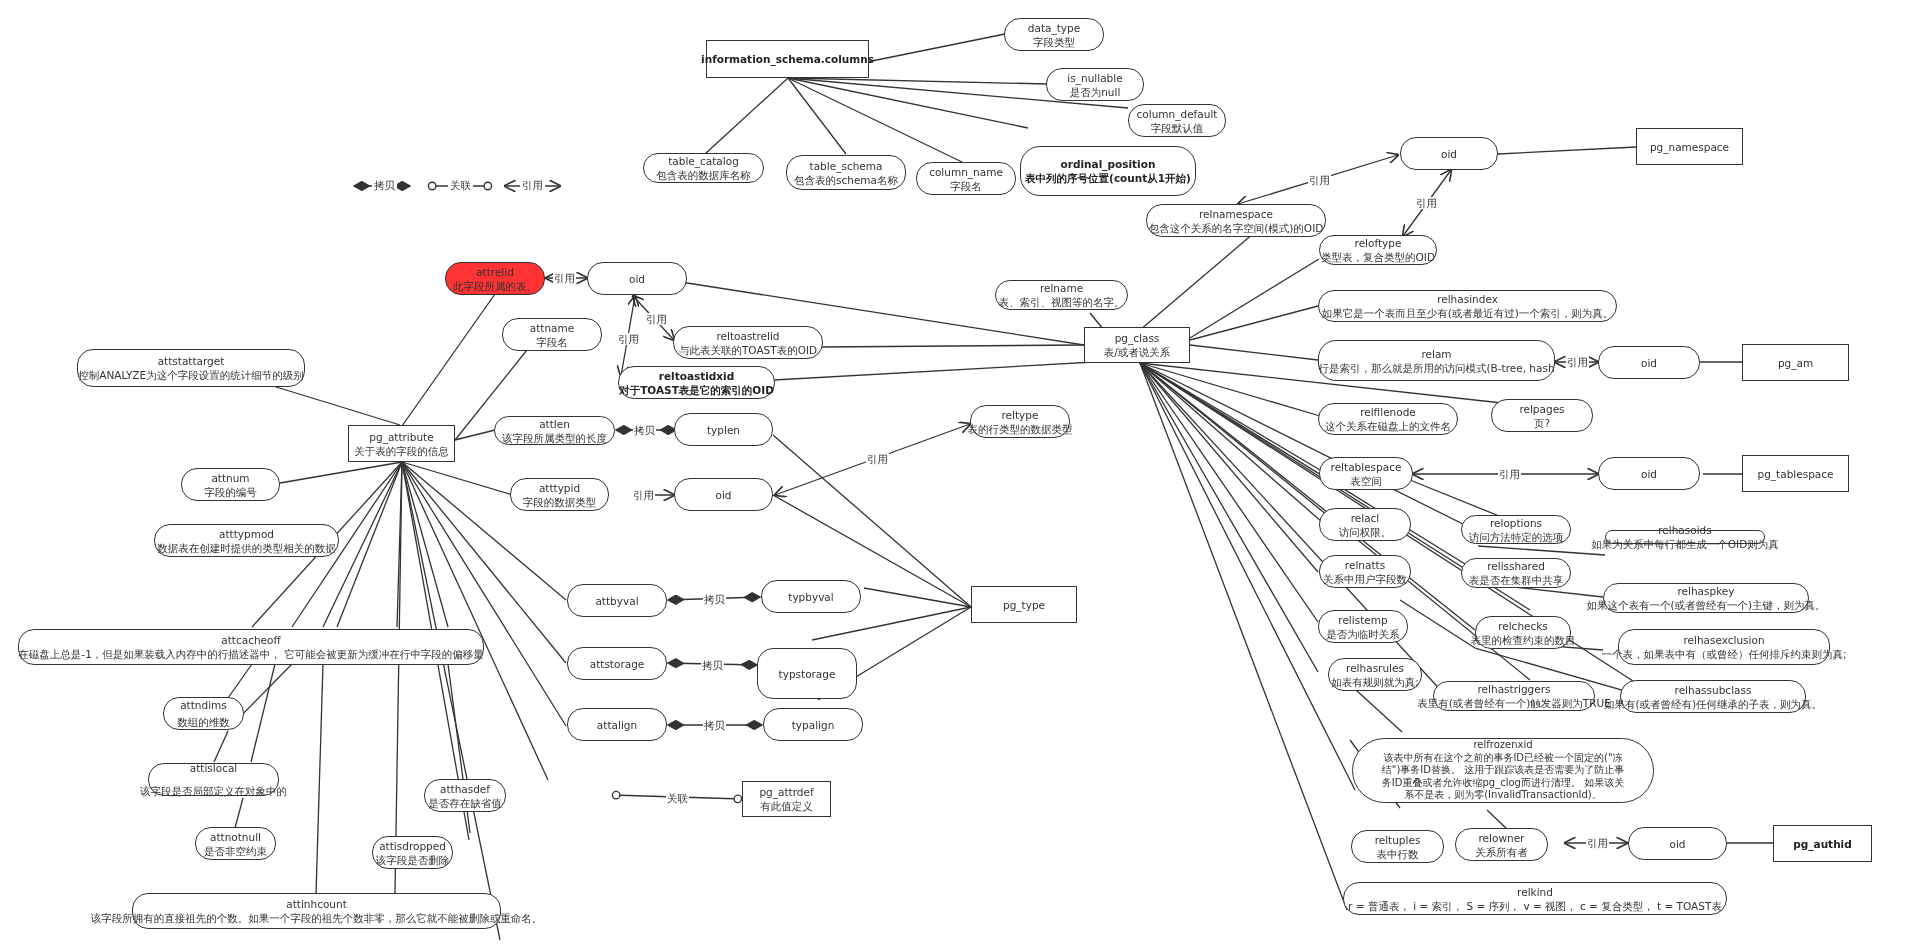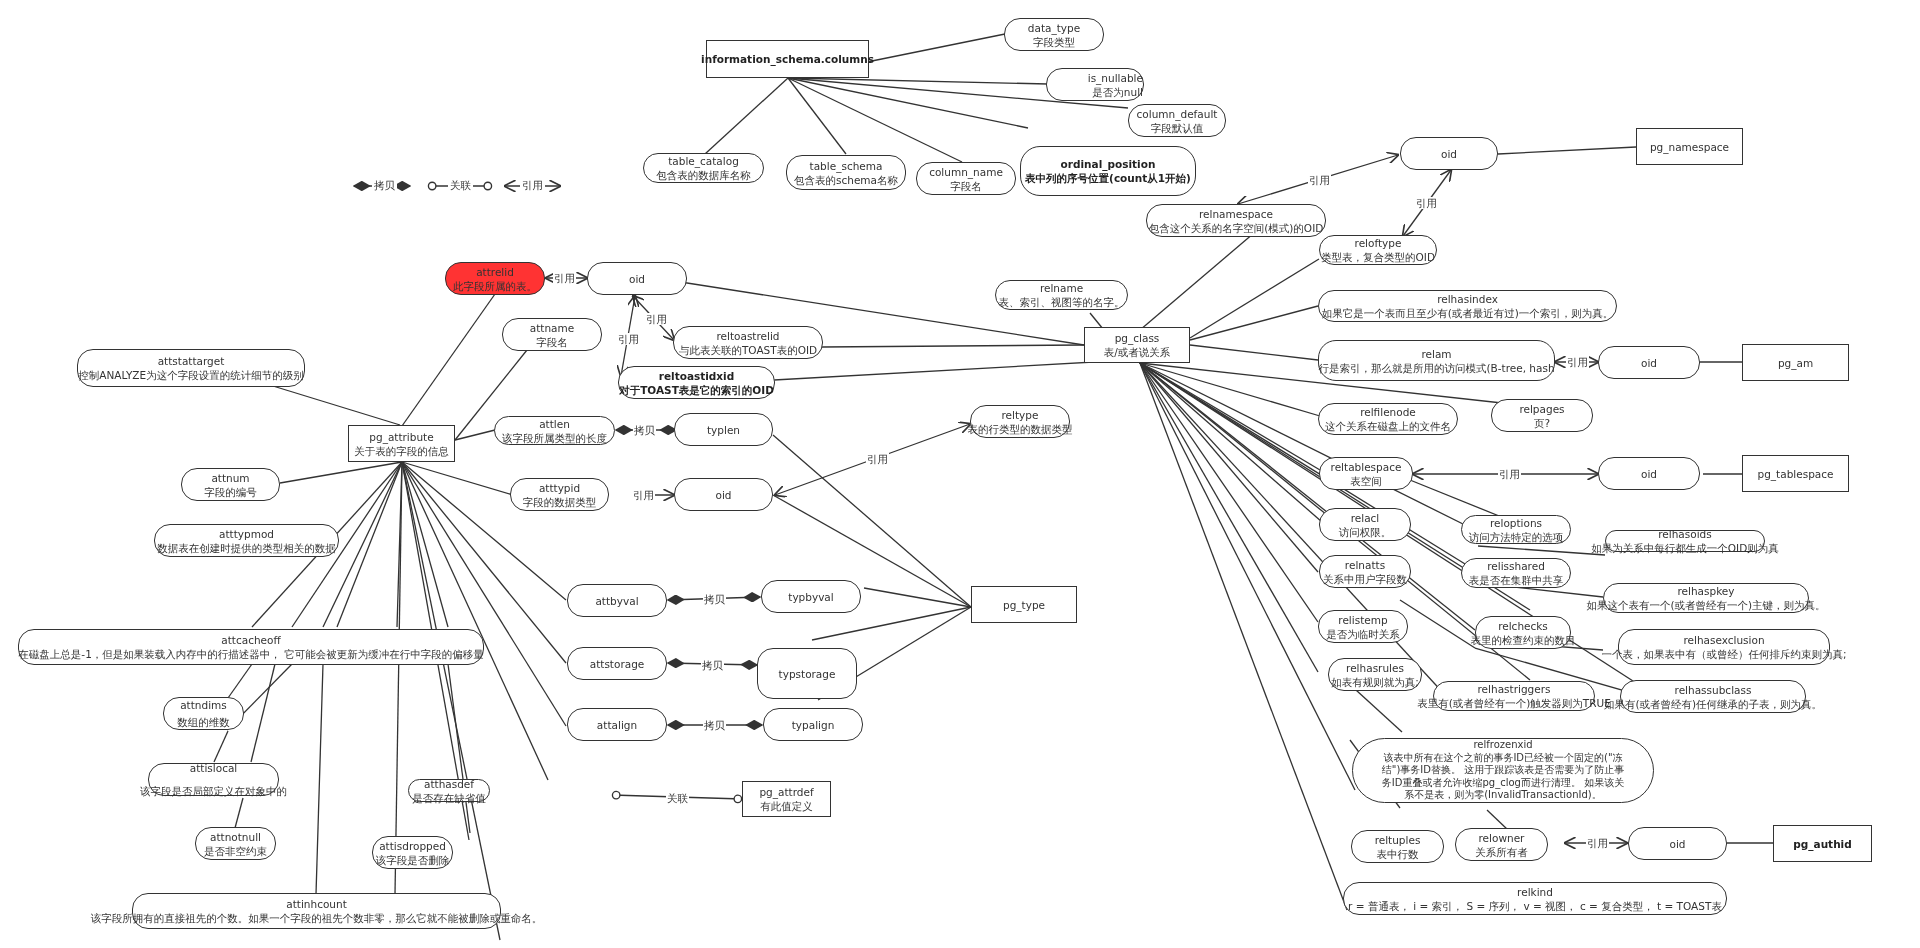--- a/index.html
+++ b/index.html
@@ -164,21 +164,21 @@
 <span class="elabel" style="left:1498px;top:468px;">引用</span>
 <span class="elabel" style="left:1586px;top:837px;">引用</span>
 
 <div class="node rect bold" style="left:706px;top:40px;width:163px;height:38px;">
   <span class="t1">information_schema.columns</span>
 </div>
 <div class="node pill" style="left:1004px;top:18px;width:100px;height:33px;">
   <span class="t1">data_type</span>
   <span class="t2">字段类型</span>
 </div>
-<div class="node pill" style="left:1046px;top:68px;width:98px;height:33px;align-items:flex-end;">
+<div class="node pill" style="left:1046px;top:68px;width:98px;height:33px;">
   <span class="t1">is_nullable</span>
   <span class="t2">是否为null</span>
 </div>
 <div class="node pill" style="left:1128px;top:104px;width:98px;height:33px;">
   <span class="t1">column_default</span>
   <span class="t2">字段默认值</span>
 </div>
 <div class="node pill bold" style="left:1020px;top:146px;width:176px;height:50px;border-radius:20px;">
   <span class="t1">ordinal_position</span>
   <span class="t2">表中列的序号位置(count从1开始)</span>
@@ -279,21 +279,21 @@
   <span class="t2">数组的维数</span>
 </div>
 <div class="node pill" style="left:148px;top:763px;width:131px;height:33px;gap:9px;">
   <span class="t1">attislocal</span>
   <span class="t2">该字段是否局部定义在对象中的</span>
 </div>
 <div class="node pill" style="left:195px;top:827px;width:81px;height:33px;">
   <span class="t1">attnotnull</span>
   <span class="t2">是否非空约束</span>
 </div>
-<div class="node pill" style="left:408px;top:779px;width:82px;height:23px;">
+<div class="node pill" style="left:424px;top:779px;width:82px;height:33px;">
   <span class="t1">atthasdef</span>
   <span class="t2">是否存在缺省值</span>
 </div>
 <div class="node rect" style="left:742px;top:781px;width:89px;height:36px;">
   <span class="t1">pg_attrdef</span>
   <span class="t2">有此值定义</span>
 </div>
 <div class="node pill" style="left:372px;top:836px;width:81px;height:33px;">
   <span class="t1">attisdropped</span>
   <span class="t2">该字段是否删除</span>
@@ -358,21 +358,21 @@
   <span class="t1">pg_tablespace</span>
 </div>
 <div class="node pill" style="left:1319px;top:508px;width:92px;height:33px;">
   <span class="t1">relacl</span>
   <span class="t2">访问权限。</span>
 </div>
 <div class="node pill" style="left:1461px;top:515px;width:110px;height:29px;">
   <span class="t1">reloptions</span>
   <span class="t2">访问方法特定的选项</span>
 </div>
-<div class="node pill" style="left:1605px;top:530px;width:160px;height:22px;">
+<div class="node pill" style="left:1605px;top:530px;width:160px;height:14px;">
   <span class="t1">relhasoids</span>
   <span class="t2">如果为关系中每行都生成一个OID则为真</span>
 </div>
 <div class="node pill" style="left:1319px;top:555px;width:92px;height:33px;">
   <span class="t1">relnatts</span>
   <span class="t2">关系中用户字段数</span>
 </div>
 <div class="node pill" style="left:1461px;top:558px;width:110px;height:30px;">
   <span class="t1">relisshared</span>
   <span class="t2">表是否在集群中共享</span>

